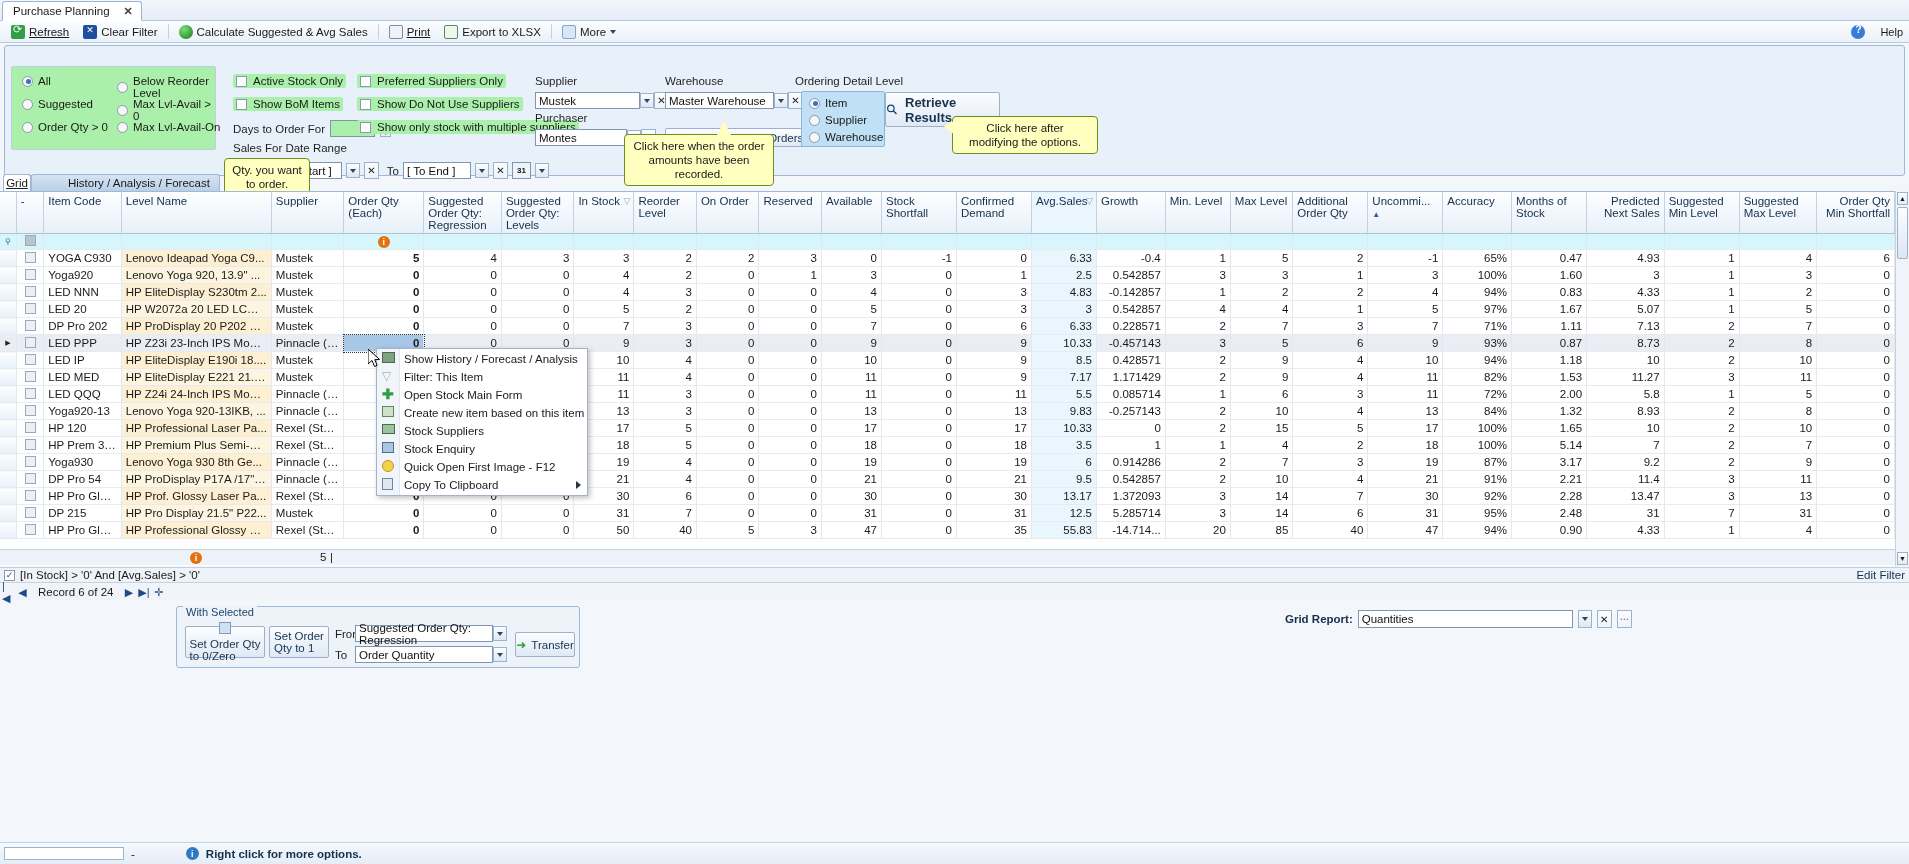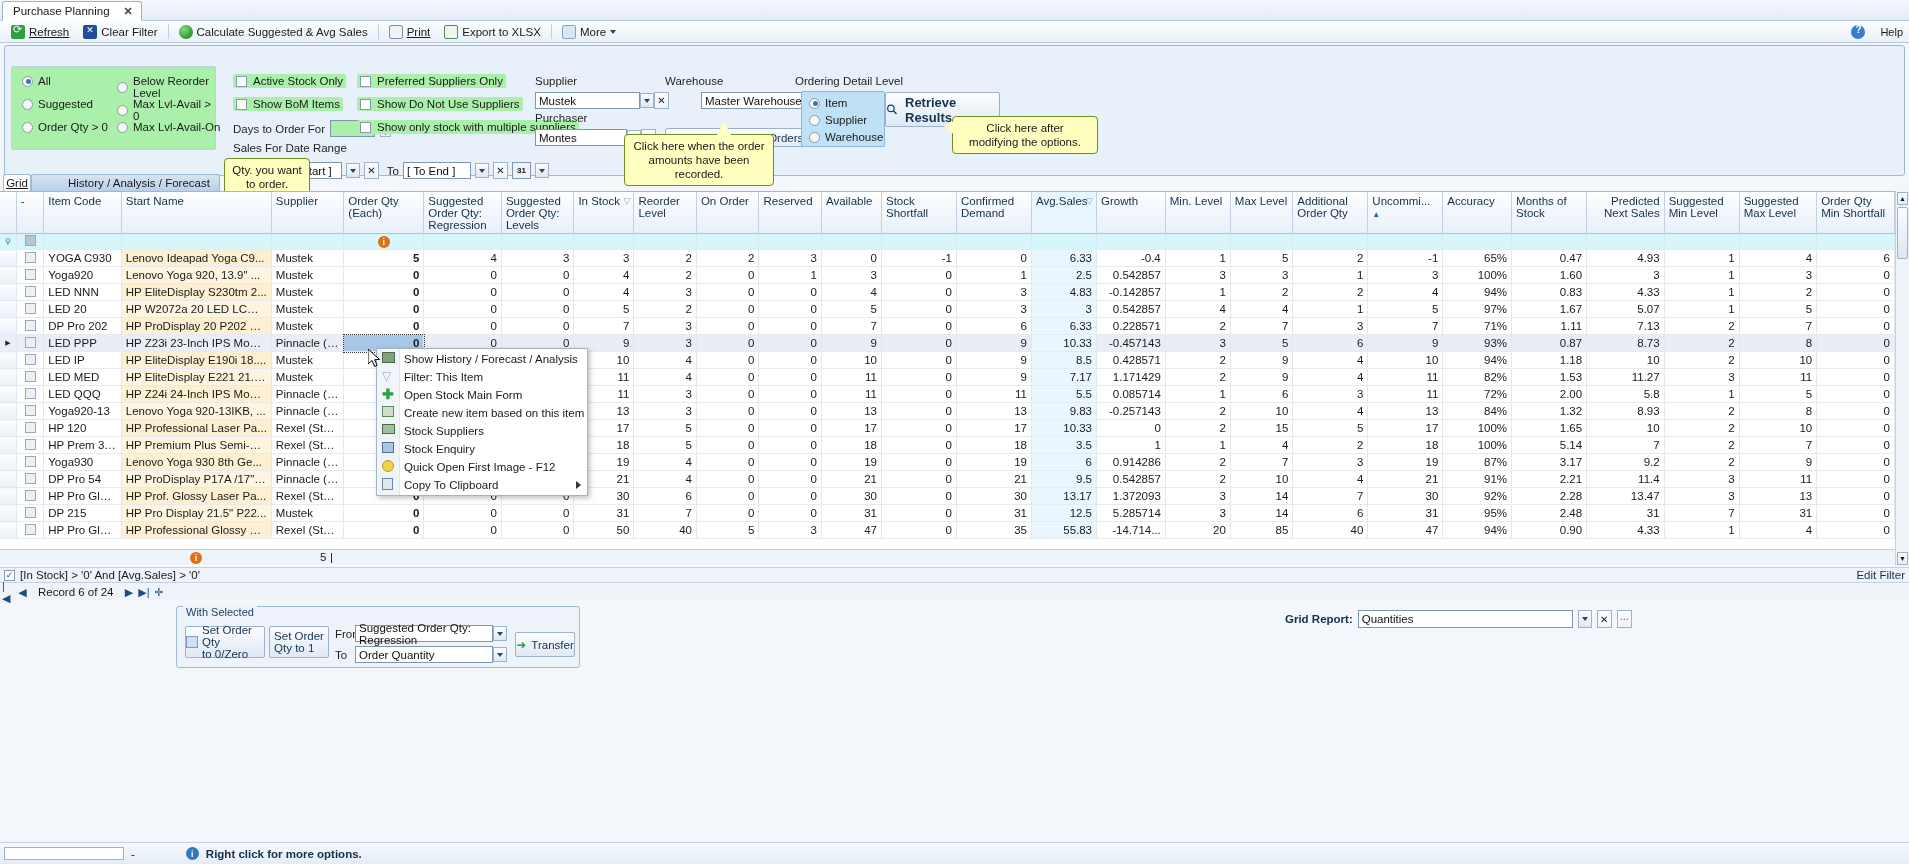--- a/index.html
+++ b/index.html
@@ -321,21 +321,21 @@
       <div class="lbl" style="position:absolute; left:530px; top:48px;">Purchaser</div>
       <div style="position:absolute; left:530px; top:65px; display:flex; align-items:center;">
         <span class="tf" style="width:92px;">Montes</span>
         <span class="ddbtn">
             <span class="caret"></span>
           </span>
         <span class="xbtn">✕</span>
       </div>
 
       <div class="lbl" style="position:absolute; left:660px; top:11px;">Warehouse</div>
-      <div style="position:absolute; left:660px; top:28px; display:flex; align-items:center;margin-left:36px;">
+      <div style="position:absolute; left:660px; top:28px; display:flex; align-items:center;">
         <span class="tf" style="width:109px;">Master Warehouse</span>
         <span class="ddbtn">
             <span class="caret"></span>
           </span>
         <span class="xbtn">✕</span>
       </div>
       <div class="btn" style="position:absolute; left:660px; top:64px; width:152px; height:19px;">
         <span>Create Purchase Orders</span>
       </div>
 
@@ -422,21 +422,21 @@
           <col style="width:62px">
         <col style="width:60px">
           <col style="width:62px">
           <col style="width:62px">
       </colgroup>
       <thead>
       <tr>
         <th class="rowhead"></th>
         <th><span>-</span></th>
         <th><span>Item Code</span></th>
-        <th><span>Start Name</span></th>
+        <th><span>Level Name</span></th>
         <th><span>Supplier</span></th>
         <th class="num">
               <span style="display:block;text-align:left">Order Qty (Each)</span>
             </th>
         <th class="num">
               <span style="display:block;text-align:left">Suggested Order Qty: Regression</span>
             </th>
         <th class="num">
               <span style="display:block;text-align:left">Suggested Order Qty: Levels</span>
             </th>
@@ -490,21 +490,21 @@
         <th class="num">
               <span style="display:block;text-align:right">Predicted Next Sales</span>
             </th>
         <th class="num">
               <span style="display:block;text-align:left">Suggested Min Level</span>
             </th>
         <th class="num">
               <span style="display:block;text-align:left">Suggested Max Level</span>
             </th>
         <th class="num">
-              <span style="display:block;text-align:left">Order Qty Min Shortfall</span>
+              <span style="display:block;text-align:right">Order Qty Min Shortfall</span>
             </th>
       </tr>
       </thead>
       <tbody id="grid-body">
           <tr class="filterrow">
             <td class="rowhead" style="text-align:center;font-size:8px;color:#3b6ea5;">⚲</td>
             <td style="text-align:center;"><span class="cb2" style="background:#b9c4d0"></span></td>
             <td class="num"></td>
             <td class="num"></td>
             <td class="num"></td>
@@ -1110,21 +1110,21 @@
     <span style="font-size:11.5px; padding:0 6px;">Record 6 of 24</span>
     <span class="navbtn">▶</span>
     <span class="navbtn">▶|</span>
     <span class="navbtn">✛</span>
   </div>
 
 
   <div class="panel" style="left:176px; top:606px; width:404px; height:62px;">
     <span class="panel-title">With Selected</span>
 
-    <div class="btn" style="position:absolute; left:8px; top:19px; width:80px; height:32px; gap:4px;">
+    <div class="btn" style="position:absolute; left:8px; top:19px; width:80px; height:32px; gap:4px;flex-direction:column;">
       <span style="width:12px;height:12px;background:#cfe0f2;border:1px solid #7f9bbd;flex:none;"></span>
       <span style="display:block; line-height:12px; text-align:left;">
         <span style="display:block">Set Order Qty</span>
         <span style="display:block">to 0/Zero</span>
       </span>
     </div>
 
     <div class="btn" style="position:absolute; left:92px; top:19px; width:60px; height:32px;">
       <span style="display:block; line-height:12px; text-align:left;">
         <span style="display:block">Set Order</span>

